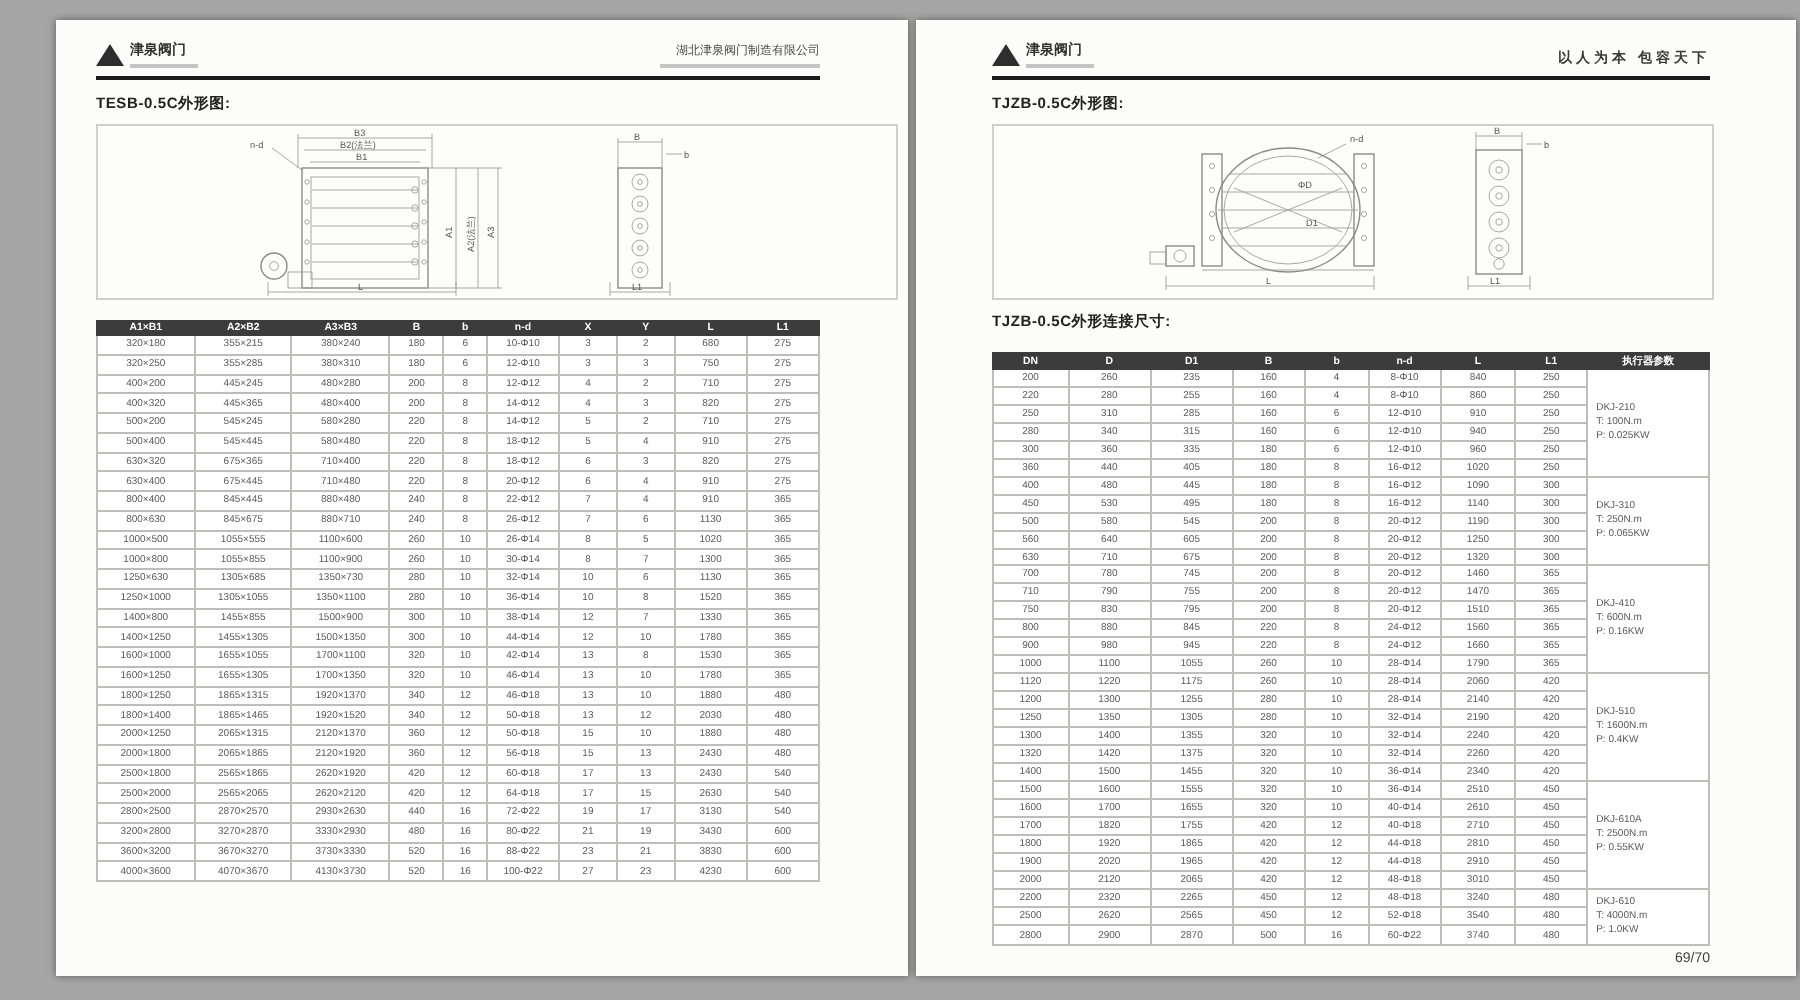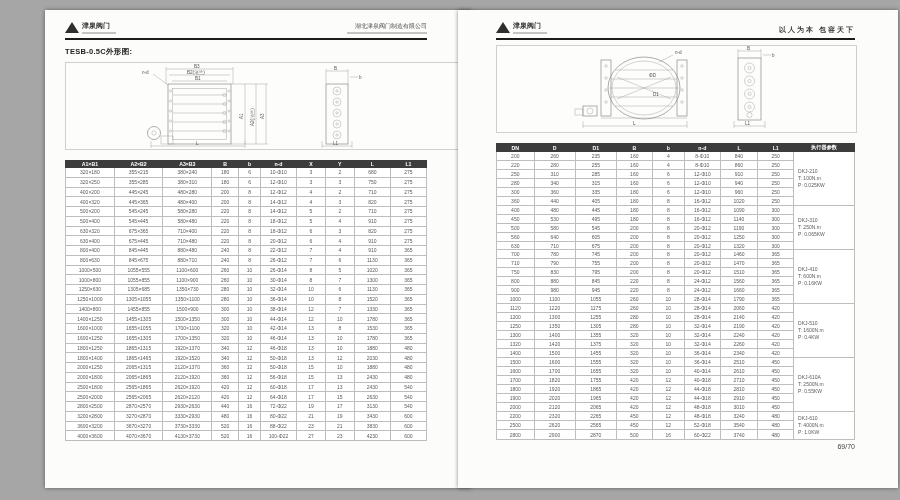--- a/index.html
+++ b/index.html
@@ -1,19 +1,19 @@
 <!DOCTYPE html>
 <html><head>
 <meta charset="utf-8">
 <style>
   html,body{margin:0;padding:0;width:900px;height:500px;overflow:hidden;
     background:#a6a6a6;font-family:"Liberation Sans",sans-serif;}
   .page{position:absolute;top:10px;height:478px;background:#fcfcfb;
     box-shadow:0 0 4px rgba(0,0,0,.45);}
-  #page-left{left:45px;width:426px;}
+  #page-left{left:28px;width:426px;}
   #page-right{left:458px;width:440px;}
   .content{position:relative;}
   #page-left .content{padding:12px 0 0 20px;width:399px;}
   #page-right .content{padding:12px 0 0 38px;width:359px;}
 
   .hdr{display:flex;justify-content:space-between;align-items:flex-end;width:362px;}
   #page-right .hdr{width:359px;}
   .brand{display:flex;align-items:flex-start;gap:3px;}
   .tri{width:0;height:0;border-left:7px solid transparent;border-right:7px solid transparent;
     border-bottom:11px solid #2e2e2e;}
@@ -536,20 +536,21 @@
           <div class="brand-txt">津泉阀门</div>
           <div class="sub-bar" style="width:34px"></div>
         </div>
       </div>
       <div class="hdr-right">
         <div class="slogan">以人为本  包容天下</div>
       </div>
     </div>
     <div class="rule"></div>
 
+    <div class="sec-title">TJZB-0.5C外形图:</div>
 
     <div class="figbox">
       <svg width="359" height="86" viewBox="0 0 359 86">
 
         <text class="lbl" x="178" y="8">n-d</text>
         <line class="dim" x1="176" y1="9" x2="162" y2="16"></line>
 
         <rect class="dwg" x="104" y="14" width="10" height="56"></rect>
         <rect class="dwg" x="180" y="14" width="10" height="56"></rect>
         <ellipse class="dwg" cx="147" cy="42" rx="36" ry="31"></ellipse>
@@ -604,20 +605,21 @@
         <text class="lbl" x="250" y="4">B</text>
         <line class="dim" x1="266" y1="9" x2="274" y2="9"></line>
         <text class="lbl" x="275" y="11">b</text>
         <line class="dim" x1="237" y1="80" x2="268" y2="80"></line>
         <line class="dim" x1="237" y1="75" x2="237" y2="82"></line>
           <line class="dim" x1="268" y1="75" x2="268" y2="82"></line>
         <text class="lbl" x="248" y="79">L1</text>
       </svg>
     </div>
 
+    <div class="sec-title" style="margin-top:6px">TJZB-0.5C外形连接尺寸:</div>
 
     <table id="tjzb-table">
       <colgroup>
         <col style="width:10.5%">
           <col style="width:11.5%">
           <col style="width:11.5%">
         <col style="width:10%">
           <col style="width:9%">
           <col style="width:10%">
         <col style="width:10.5%">

